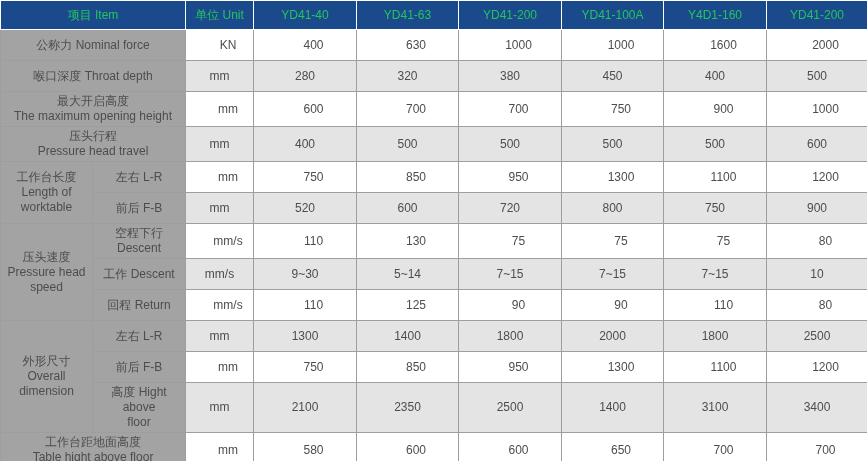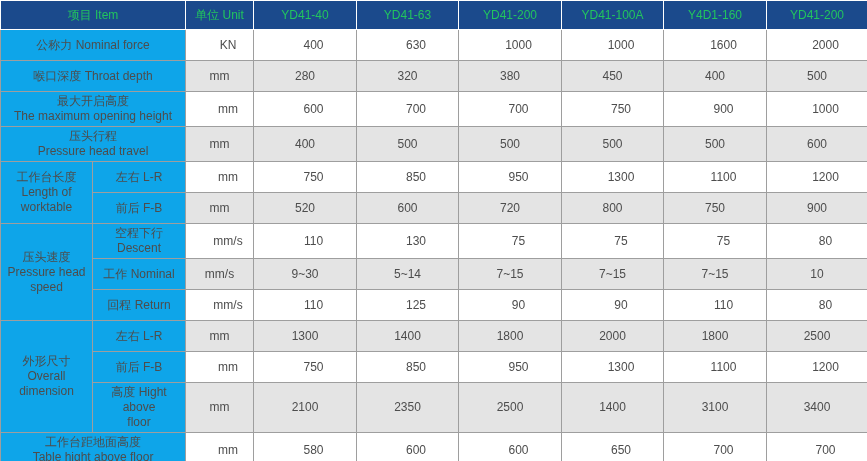--- a/index.html
+++ b/index.html
@@ -17,21 +17,21 @@
       line-height:1.25;
   }
   .spec thead th{
       background:#1b4a8c;
       color:#22c55e;
       border:1px solid #ffffff;
       font-weight:400;
       height:24px;
       font-size:12px;
   }
-  .spec td.item,.spec td.group,.spec td.sub{background:#0ea5e9;}
+  .spec td.item,.spec td.group,.spec td.sub{background:#a3a3a3;}
   .spec tr.w td.unit,.spec tr.w td.val{background:#ffffff;padding-left:20px;}
   .spec tr.g td.unit,.spec tr.g td.val{background:#e4e4e4;}
   .spec tbody tr{height:31px;}
 </style>
 </head>
 <body>
 
 <table class="spec">
   <colgroup>
     <col style="width:92px">
@@ -129,21 +129,21 @@
       <td class="sub">空程下行 Descent</td>
       <td class="unit">mm/s</td>
       <td class="val">110</td>
       <td class="val">130</td>
       <td class="val">75</td>
       <td class="val">75</td>
       <td class="val">75</td>
       <td class="val">80</td>
     </tr>
     <tr class="g">
-      <td class="sub">工作 Nominal</td>
+      <td class="sub">工作 Descent</td>
       <td class="unit">mm/s</td>
       <td class="val">9~30</td>
       <td class="val">5~14</td>
       <td class="val">7~15</td>
       <td class="val">7~15</td>
       <td class="val">7~15</td>
       <td class="val">10</td>
     </tr>
     <tr class="w">
       <td class="sub">回程 Return</td>

